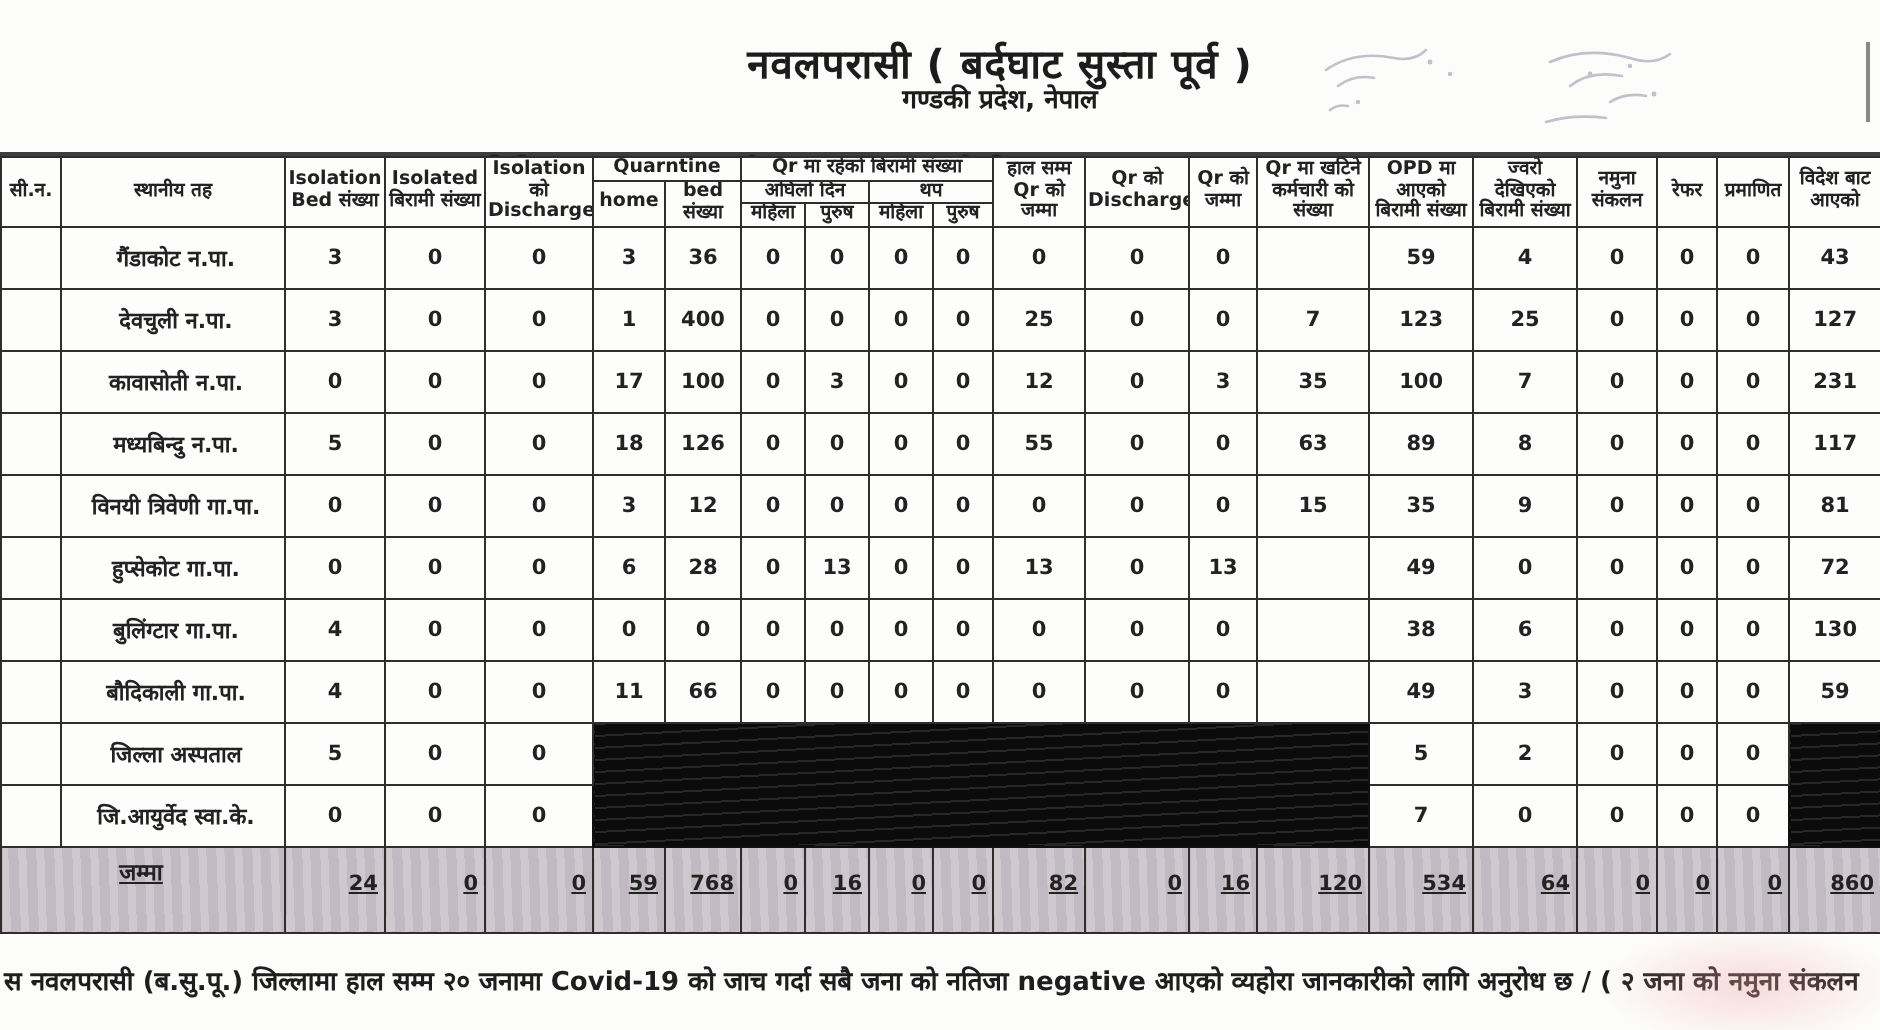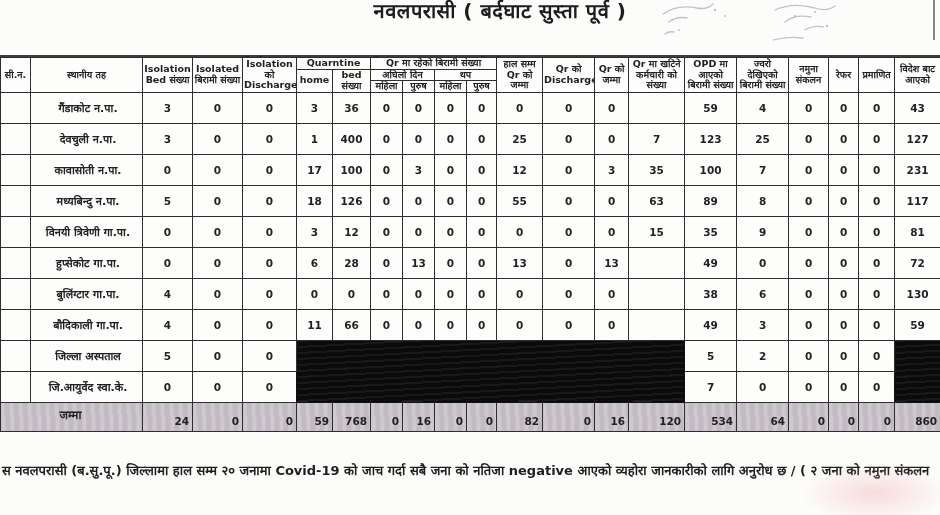--- a/index.html
+++ b/index.html
@@ -2,21 +2,21 @@
 <html><head>
 <meta charset="utf-8">
 <style>
   html,body{margin:0;padding:0;}
   body{
     width:940px;height:515px;position:relative;overflow:hidden;
     background:#fcfcfa;
     font-family:"DejaVu Sans","Liberation Sans",sans-serif;
     color:#1c1c1c;
   }
-  .page{position:absolute;inset:0;}
+  .page{position:absolute;inset:0;margin-top:21px;}
 
   
   .title-block{position:absolute;left:60px;right:0;top:1px;text-align:center;line-height:1.05;}
   .title-main{font-size:20px;font-weight:bold;letter-spacing:.5px;}
   .title-sub{font-size:13px;font-weight:bold;margin-top:1px;}
 
   
   .band{position:absolute;left:0;right:0;top:55px;height:18px;border-top:2.5px solid #3d3d3d;background:#86efac;}
   .band-text{position:absolute;left:388px;top:-3px;transform:translateX(-50%);
     font-size:16px;font-weight:bold;white-space:nowrap;}
@@ -49,21 +49,21 @@
     background-color:#0b0b0b;
     background-image:repeating-linear-gradient(177deg,
       rgba(215,215,215,.14) 0px, rgba(215,215,215,.14) 1px,
       transparent 1px, transparent 6px);
     border-color:#101010;
   }
   .report tr.total-row td{
     height:24px;
     background:#c9c2ca;
     background-image:repeating-linear-gradient(88deg, rgba(255,255,255,.10) 0 4px, rgba(0,0,0,.04) 4px 9px);
-    font-size:10.5px;text-align:right;vertical-align:bottom;padding-right:3px;padding-bottom:4px;
+    font-size:10.5px;text-align:right;vertical-align:bottom;padding-right:3px;padding-bottom:18px;text-decoration:underline;
   }
   .report tr.total-row td.total-label{text-align:center;font-size:11.5px;vertical-align:middle;}
 
   
   .notes{position:absolute;left:2px;top:462px;width:936px;font-size:13px;font-weight:600;line-height:1.35;color:#1e1e1e;}
   .notes div{white-space:nowrap;}
 
   .smudge{position:absolute;right:-10px;bottom:-8px;width:150px;height:60px;
     background:radial-gradient(ellipse at center,rgba(240,166,166,.38),rgba(240,166,166,0) 70%);}
 </style>
@@ -91,20 +91,21 @@
         <circle cx="24" cy="30" r="1.1"></circle>
           <circle cx="172" cy="26" r="1.2"></circle>
       </g>
     </svg>
   </div>
 
   <div class="right-edge"></div>
 
   <div class="title-block">
     <div class="title-main">नवलपरासी ( बर्दघाट सुस्ता पूर्व )</div>
+    <div class="title-sub">गण्डकी प्रदेश, नेपाल</div>
   </div>
 
   <div class="band">
     <span class="band-shade"></span>
     <span class="band-text">मिति २०७६/१२/२८, को Covid-19 को विवरण</span>
   </div>
 
   <table class="report">
     <colgroup>
       <col style="width:30px">

